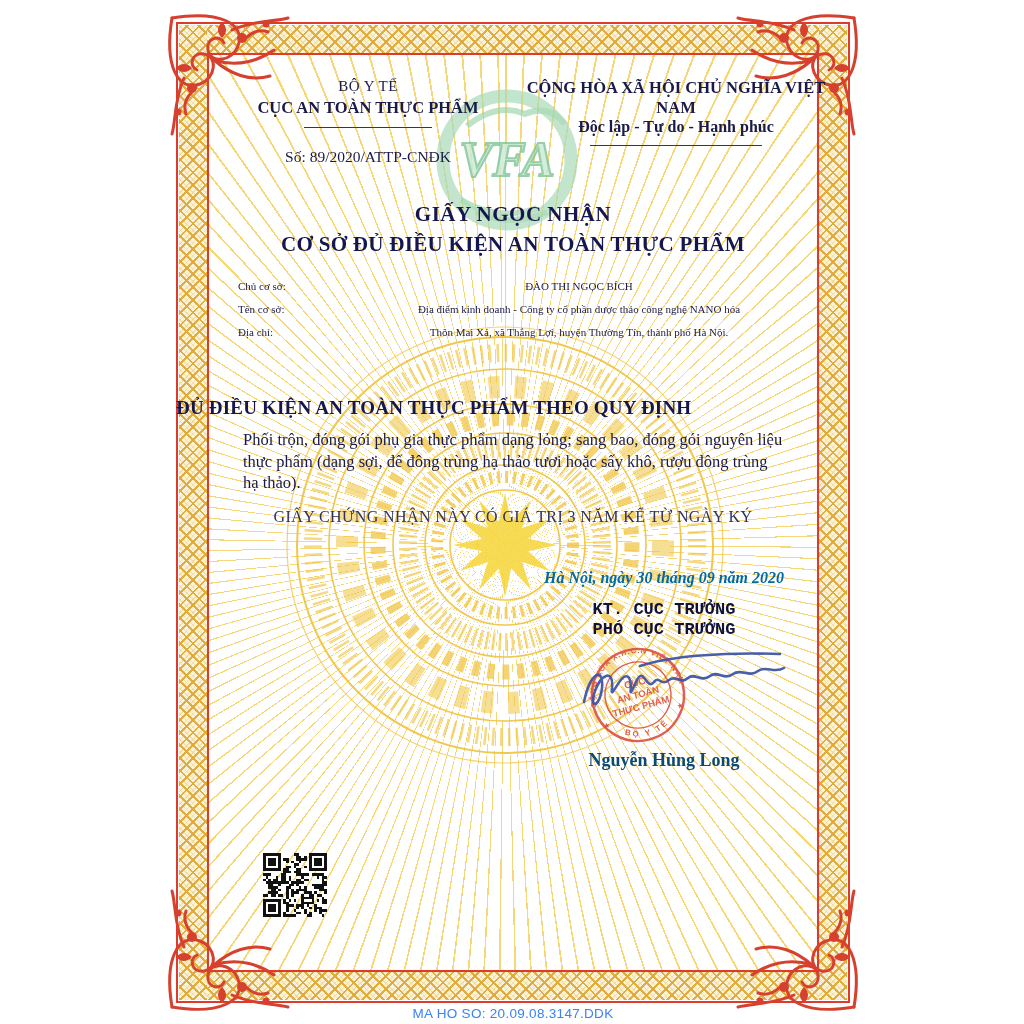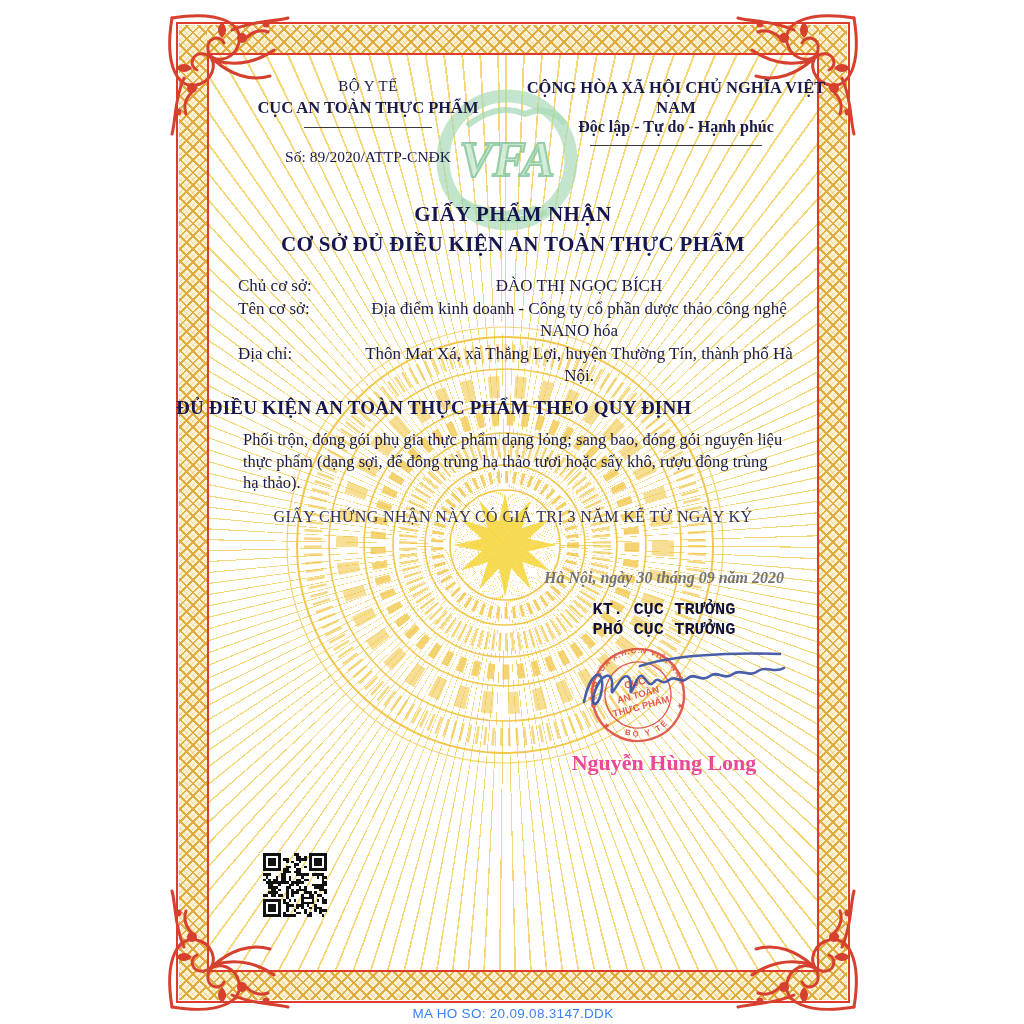--- a/index.html
+++ b/index.html
@@ -41,30 +41,30 @@
   .hdr-left .l1{font-size:15px;letter-spacing:.5px;}
   .hdr-left .l2{font-size:16.5px;font-weight:bold;margin-top:3px;}
   .hdr-rule{border-top:1.5px solid #3a3a3a;margin:9px auto 0;}
   .hdr-left .num{margin-top:20px;font-size:15.5px;text-align:center;}
   .hdr-right{left:340px;top:56px;width:320px;text-align:center;}
   .hdr-right .l1{font-size:16.5px;font-weight:bold;}
   .hdr-right .l2{font-size:16px;font-weight:bold;}
   .title-block{left:0;top:180px;width:100%;text-align:center;color:#16164e;}
   .title-block .t1{font-size:21px;font-weight:bold;letter-spacing:.5px;}
   .title-block .t2{font-size:21px;font-weight:bold;margin-top:5px;letter-spacing:.3px;}
-  .fields{left:62px;top:253px;width:556px;font-size:17px;}
+  .fields{left:62px;top:253px;width:556px;font-size:11px;}
   .frow{display:flex;margin-bottom:1px;line-height:22px;}
   .frow .flabel{width:126px;flex:none;text-align:left;}
   .frow .fvalue{flex:1;text-align:center;}
   .statement{left:0;top:375px;width:100%;font-size:19px;font-weight:bold;color:#16164e;letter-spacing:.2px;}
   .scope{left:67px;top:407px;width:540px;text-align:left;font-size:16.5px;line-height:21.5px;}
   .validity{left:0;top:486px;width:100%;text-align:center;font-size:16px;color:#31315e;letter-spacing:.4px;}
-  .placedate{left:320px;top:547px;width:336px;text-align:center;font-size:16px;font-weight:bold;font-style:italic;color:#737373;}
+  .placedate{left:320px;top:547px;width:336px;text-align:center;font-size:16px;font-weight:bold;font-style:italic;color:#0369a1;}
   .authority{left:320px;top:578px;width:336px;text-align:center;font-size:17px;font-weight:bold;color:#121236;line-height:20px;font-family:Liberation Mono, monospace;}
-  .signer{left:320px;top:728px;width:336px;text-align:center;font-size:22px;font-weight:bold;color:#ec4899;}
+  .signer{left:320px;top:728px;width:336px;text-align:center;font-size:18px;font-weight:bold;color:#0c4a6e;}
   .stamp-wrap{left:404px;top:615px;width:116px;height:116px;z-index:6;}
   .sig-wrap{left:398px;top:622px;width:230px;height:84px;z-index:7;}
   .qr{left:87px;top:831px;width:64px;height:64px;z-index:6;}
   #footer-code{position:absolute;left:176px;top:1006px;width:674px;text-align:center;z-index:6;
     font-family:"Liberation Sans","DejaVu Sans",sans-serif;font-size:13.5px;color:#3b82f6;letter-spacing:.3px;}
 </style>
 </head>
 <body>
 
 <div id="certificate">
@@ -183,21 +183,21 @@
     <div class="hdr-rule" style="width:128px"></div>
     <div class="num">Số: 89/2020/ATTP-CNĐK</div>
   </div>
   <div class="abs hdr-right">
     <div class="l1">CỘNG HÒA XÃ HỘI CHỦ NGHĨA VIỆT NAM</div>
     <div class="l2">Độc lập - Tự do - Hạnh phúc</div>
     <div class="hdr-rule" style="width:172px"></div>
   </div>
 
   <div class="abs title-block">
-    <div class="t1">GIẤY PHẨM NHẬN</div>
+    <div class="t1">GIẤY NGỌC NHẬN</div>
     <div class="t2">CƠ SỞ ĐỦ ĐIỀU KIỆN AN TOÀN THỰC PHẨM</div>
   </div>
 
   <div class="abs fields">
     <div class="frow">
       <div class="flabel">Chủ cơ sở:</div>
       <div class="fvalue">ĐÀO THỊ NGỌC BÍCH</div>
     </div>
     <div class="frow">
       <div class="flabel">Tên cơ sở:</div>

